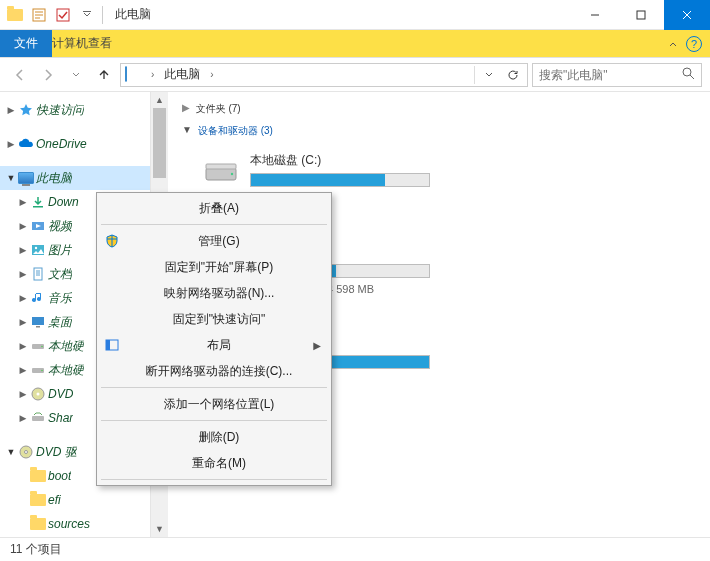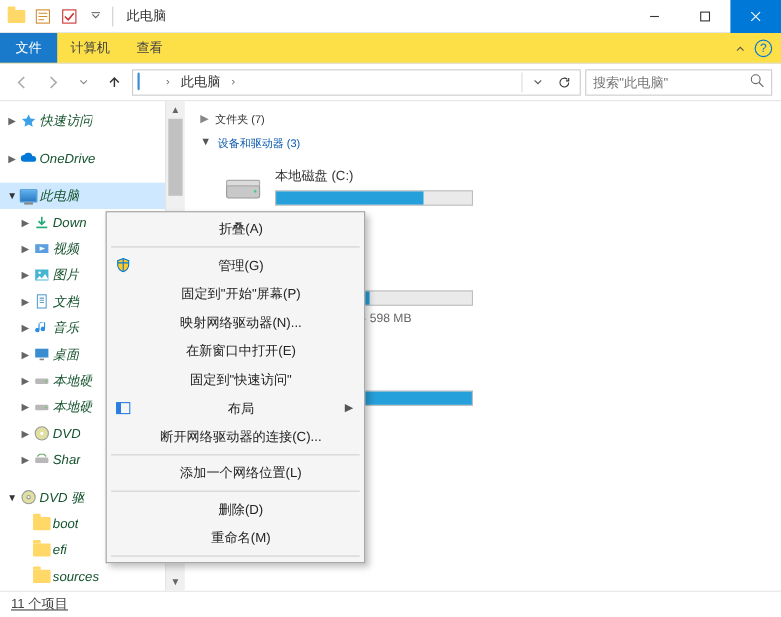--- a/index.html
+++ b/index.html
@@ -11,21 +11,21 @@
 .qat-divider { width: 1px; height: 18px; background: #ccc; margin: 0 2px; }
 .window-title { padding: 0 6px; font-size: 12px; color: #333; }
 .titlebar .spacer { flex: 1; }
 .win-controls { display: flex; height: 30px; }
 .win-btn { width: 46px; height: 30px; display: flex; align-items: center; justify-content: center; color: #333; }
 .win-btn.close { background: #0078d7; color: #fff; }
 .win-btn svg { width: 10px; height: 10px; }
 
 .ribbon-tabs { height: 28px; display: flex; align-items: stretch; border-bottom: 1px solid #e1e1e1; background: #fde047; position: relative; }
 .file-tab { background: #1979ca; color: #fff; padding: 0 14px; display: flex; align-items: center; font-size: 12px; }
-.rib-tab { padding: 0 12px; display: flex; align-items: center; color: #444; }
+.rib-tab { padding: 0 0; display: flex; align-items: center; color: #444; }
 .rib-spacer { flex: 1; }
 .rib-right { display: flex; align-items: center; padding-right: 8px; gap: 4px; color: #555; }
 .chev-up { width: 18px; height: 18px; display: flex; align-items: center; justify-content: center; }
 .help-circle { width: 16px; height: 16px; border: 1px solid #0078d7; border-radius: 50%; display: flex; align-items: center; justify-content: center; color: #0078d7; font-size: 11px; }
 
 .addrbar { height: 34px; display: flex; align-items: center; gap: 4px; padding: 4px 8px; border-bottom: 1px solid #e5e5e5; background: #fff; }
 .nav-btn { width: 24px; height: 24px; display: flex; align-items: center; justify-content: center; color: #888; }
 .nav-btn.enabled { color: #333; }
 .addr-field { flex: 1; height: 24px; border: 1px solid #ccc; display: flex; align-items: center; padding: 0 4px; gap: 6px; }
 .addr-icon { width: 16px; height: 16px; }
@@ -62,21 +62,21 @@
 .section-hdr.blue { color: #0a5aaf; }
 .devices { display: flex; flex-wrap: wrap; gap: 40px 22px; padding: 6px 10px 16px 20px; }
 .drive { display: flex; align-items: flex-start; gap: 10px; width: 250px; }
 .drive-ico { width: 38px; height: 38px; display: flex; align-items: center; justify-content: center; }
 .drive-body { flex: 1; }
 .drive-name { font-size: 12px; color: #333; margin-bottom: 4px; }
 .drive-bar { width: 180px; height: 14px; border: 1px solid #bdbdbd; background: #eaeaea; position: relative; margin-bottom: 4px; }
 .drive-fill { position: absolute; left: 0; top: 0; bottom: 0; background: #26a0da; }
 .drive-sub { font-size: 11px; color: #666; }
 
-.statusbar { height: 24px; border-top: 1px solid #e5e5e5; display: flex; align-items: center; padding: 0 10px; font-size: 12px; color: #444; background: #fff; text-decoration: underline; }
+.statusbar { height: 24px; border-top: 1px solid #e5e5e5; display: flex; align-items: center; padding: 0 10px; font-size: 12px; color: #444; background: #fff; }
 
 .ctx-menu { position: absolute; left: 96px; top: 192px; width: 236px; background: #f5f5f5; border: 1px solid #a0a0a0; box-shadow: 3px 3px 6px rgba(0,0,0,0.25); padding: 2px 0; z-index: 50; }
 .ctx-item { display: flex; align-items: center; height: 26px; padding: 0 20px 0 30px; font-size: 12px; color: #222; position: relative; justify-content: center; }
 .ctx-item .ci-ico { position: absolute; left: 6px; width: 18px; height: 18px; display: flex; align-items: center; justify-content: center; }
 .ctx-item .ci-arrow { position: absolute; right: 10px; font-size: 10px; color: #555; }
 .ctx-sep { height: 1px; background: #d0d0d0; margin: 3px 4px; }
 .ctx-item.highlight { outline: 2px solid #d22; outline-offset: -2px; }
 
 .pc-icon { width: 16px; height: 12px; border: 1px solid #3a8dd0; background: linear-gradient(#5db1ef,#2d79c2); border-radius: 1px; position: relative; }
 .pc-icon::after { content: ""; position: absolute; left: 3px; right: 3px; bottom: -3px; height: 2px; background: #888; }
@@ -463,23 +463,20 @@
       </span>
       <span>管理(G)</span>
     </div>
     <div class="ctx-item">
       <span>固定到"开始"屏幕(P)</span>
     </div>
     <div class="ctx-item">
       <span>映射网络驱动器(N)...</span>
     </div>
     <div class="ctx-item">
-      <span>在新窗口中打开(E)</span>
-    </div>
-    <div class="ctx-item">
       <span>固定到"快速访问"</span>
     </div>
     <div class="ctx-item">
       <span class="ci-ico">
         <svg width="14" height="14" viewBox="0 0 14 14">
           <rect x="1" y="2" width="12" height="10" fill="none" stroke="#2a7de0"></rect>
           <rect x="1" y="2" width="4" height="10" fill="#2a7de0"></rect>
         </svg>
       </span>
       <span>布局</span>

